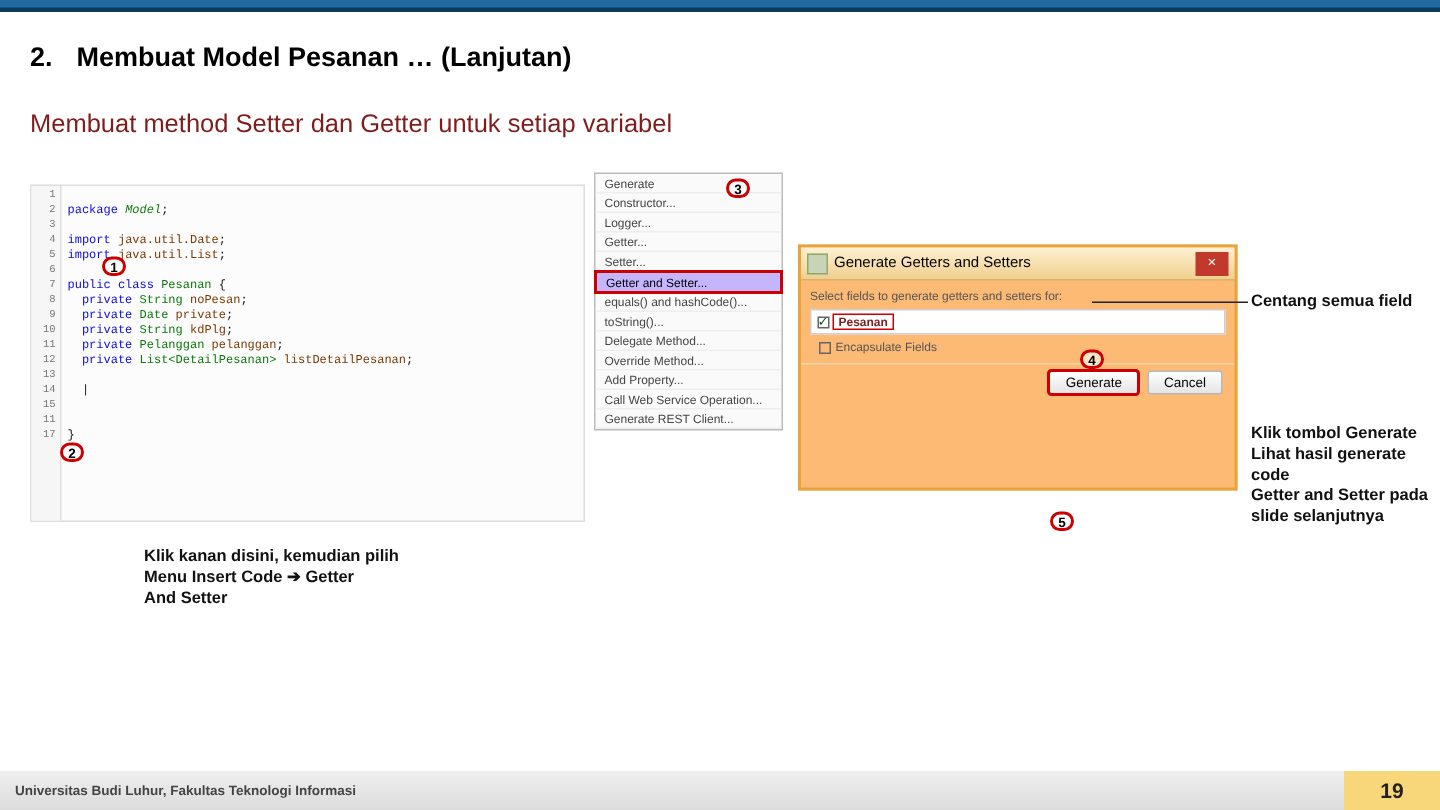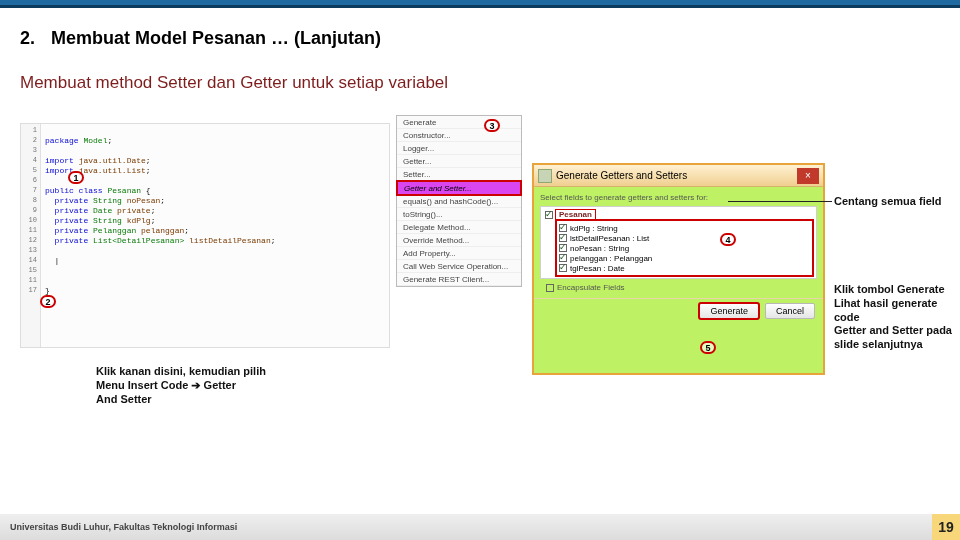--- a/index.html
+++ b/index.html
@@ -11,25 +11,25 @@
   .subtitle { font-size: 17px; color: #7f1d1d; margin-bottom: 30px; }
   .main { position: relative; height: 340px; }
   .code-pane { position: absolute; left: 0; top: 0; width: 370px; height: 225px; border: 1px solid #ddd; background: #fcfcfc; font-family: "Courier New", monospace; font-size: 8px; line-height: 1.25; display: flex; }
   .gutter { width: 20px; background: #f6f6f6; border-right: 1px solid #e0e0e0; text-align: right; padding: 2px 3px 0 0; color: #777; font-size: 7px; }
   .gutter div { height: 10px; }
   .code { padding: 2px 4px; color: #111; white-space: nowrap; }
   .code div { height: 10px; }
   .kw { color: #0a0ad6; }
   .ty { color: #0a7a0a; }
   .id { color: #7a3a00; }
-  .pkg { color: #0a7a0a; }
+  .pkg { color: #0a7a0a; font-style: italic; }
   .menu1 { position: absolute; left: 376px; top: -8px; width: 126px; background: #fafafa; border: 1px solid #bbb; font-size: 8px; color: #444; }
   .menu1 div { padding: 1.5px 6px; border-bottom: 1px solid #eee; }
-  .menu1 .hl { background: #d946ef; border: 1px solid #2d6bb5; color: #000; outline: 2px solid #cc0000; outline-offset: -1px; font-style: italic; }
-  .dialog { position: absolute; left: 512px; top: 40px; width: 293px; height: 212px; border: 2px solid #e8a33a; background: #bef264; font-size: 9px; }
+  .menu1 .hl { background: #c4b5fd; border: 1px solid #2d6bb5; color: #000; outline: 2px solid #cc0000; outline-offset: -1px; }
+  .dialog { position: absolute; left: 512px; top: 40px; width: 293px; height: 164px; border: 2px solid #e8a33a; background: #fdba74; font-size: 9px; }
   .dlg-header { height: 22px; background: linear-gradient(#fff1d2,#f0cf8f); display: flex; align-items: center; padding: 0 4px; gap: 4px; border-bottom: 1px solid #d6b36b; }
   .dlg-header .ico { width: 14px; height: 14px; background: #c7d4b5; border: 1px solid #8fa870; }
   .dlg-title { font-size: 10px; flex: 1; }
   .dlg-close { width: 22px; height: 16px; background: #c1392b; color: #fff; display: flex; align-items: center; justify-content: center; font-size: 10px; }
   .dlg-body { padding: 6px 6px 2px 6px; }
   .dlg-instr { color: #555; font-size: 8px; margin-bottom: 4px; }
   .tree { border: 1px solid #cfcfcf; background: #fff; padding: 3px 4px; font-size: 8px; }
   .tree .root { color: #7a1e1e; font-weight: bold; outline: 1px solid #cc0000; display: inline-block; padding: 0 3px; }
   .tree .fields { margin: 2px 0 0 12px; outline: 2px solid #cc0000; padding: 2px 2px; }
   .tree .row { white-space: nowrap; padding: 0.5px 0; }
@@ -38,21 +38,21 @@
   .encap { margin: 4px 2px 4px 6px; font-size: 8px; color: #555; }
   .encap .cb::after { content:""; }
   .dlg-buttons { display: flex; justify-content: flex-end; gap: 6px; padding: 4px 8px; border-top: 1px solid #e6d6aa; }
   .btn { border: 1px solid #b8b8b8; background: linear-gradient(#fefefe,#e5e5e5); padding: 2px 10px; font-size: 9px; border-radius: 2px; }
   .btn.gen { outline: 2px solid #cc0000; outline-offset: -1px; }
   .marker { position: absolute; width: 16px; height: 13px; border: 2px solid #cc0000; border-radius: 8px; color: #000; font-size: 9px; font-weight: bold; display: flex; align-items: center; justify-content: center; background: rgba(255,255,255,0.6); }
   .ann { position: absolute; font-size: 11px; font-weight: bold; color: #111; line-height: 1.25; }
   .ann .line { position: absolute; border-top: 1px solid #222; }
   .footer { position: absolute; bottom: 0; left: 0; right: 0; height: 26px; background: linear-gradient(#efefef,#dcdcdc); display: flex; align-items: center; font-size: 9px; color: #444; margin-top: 31px; }
   .footer .uni { padding-left: 10px; font-weight: bold; }
-  .footer .pg { margin-left: auto; width: 28px; text-align: center; background: #f7d77a; height: 100%; display: flex; align-items: center; justify-content: center; font-size: 14px; font-weight: bold; color: #222; }
+  .footer .pg { margin-left: auto; width: 64px; text-align: center; background: #f7d77a; height: 100%; display: flex; align-items: center; justify-content: center; font-size: 14px; font-weight: bold; color: #222; }
 </style>
 </head>
 <body>
 
 <div class="topbar"></div>
 <div class="content">
   <h2 class="title">
     <span class="num">2.</span>
     <span>Membuat Model Pesanan … (Lanjutan)</span>
   </h2>
@@ -119,27 +119,20 @@
     <div class="dialog">
       <div class="dlg-header">
         <span class="ico"></span>
         <span class="dlg-title">Generate Getters and Setters</span>
         <span class="dlg-close">×</span>
       </div>
       <div class="dlg-body">
         <div class="dlg-instr">Select fields to generate getters and setters for:</div>
         <div class="tree">
           <div><span class="cb"></span><span class="root">Pesanan</span></div>
-          <div class="fields" id="fields">
-              <div class="row"><span class="cb"></span>kdPlg : String</div>
-              <div class="row"><span class="cb"></span>lstDetailPesanan : List<detailpesanan></detailpesanan></div>
-              <div class="row"><span class="cb"></span>noPesan : String</div>
-              <div class="row"><span class="cb"></span>pelanggan : Pelanggan</div>
-              <div class="row"><span class="cb"></span>tglPesan : Date</div>
-            </div>
         </div>
         <div class="encap"><span class="cb"></span><span>Encapsulate Fields</span></div>
       </div>
       <div class="dlg-buttons">
         <button class="btn gen">Generate</button>
         <button class="btn">Cancel</button>
       </div>
     </div>
 
     <div class="marker" style="left:48px; top:48px;">1</div>

